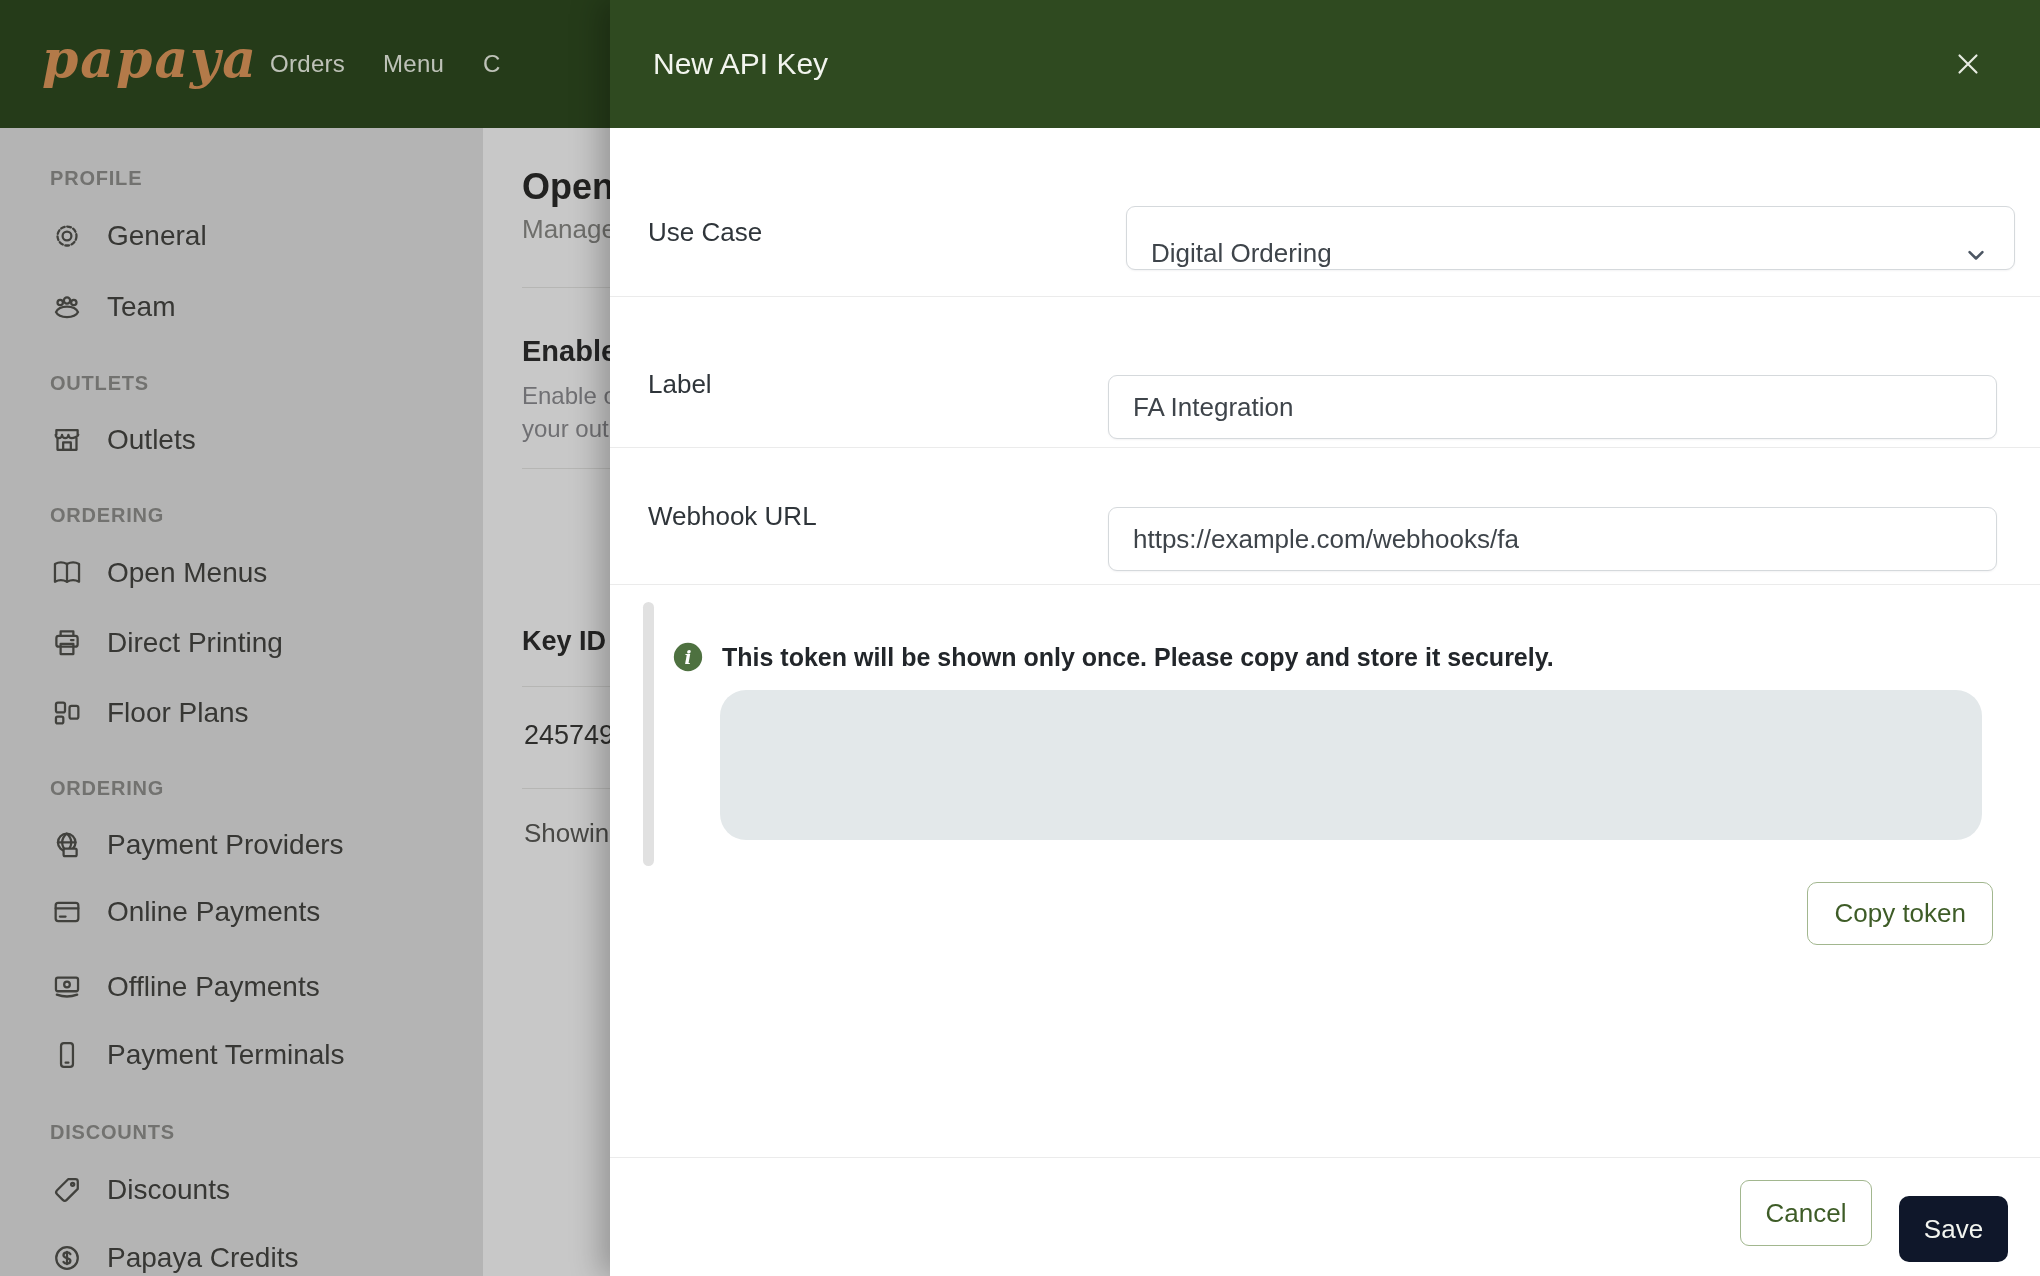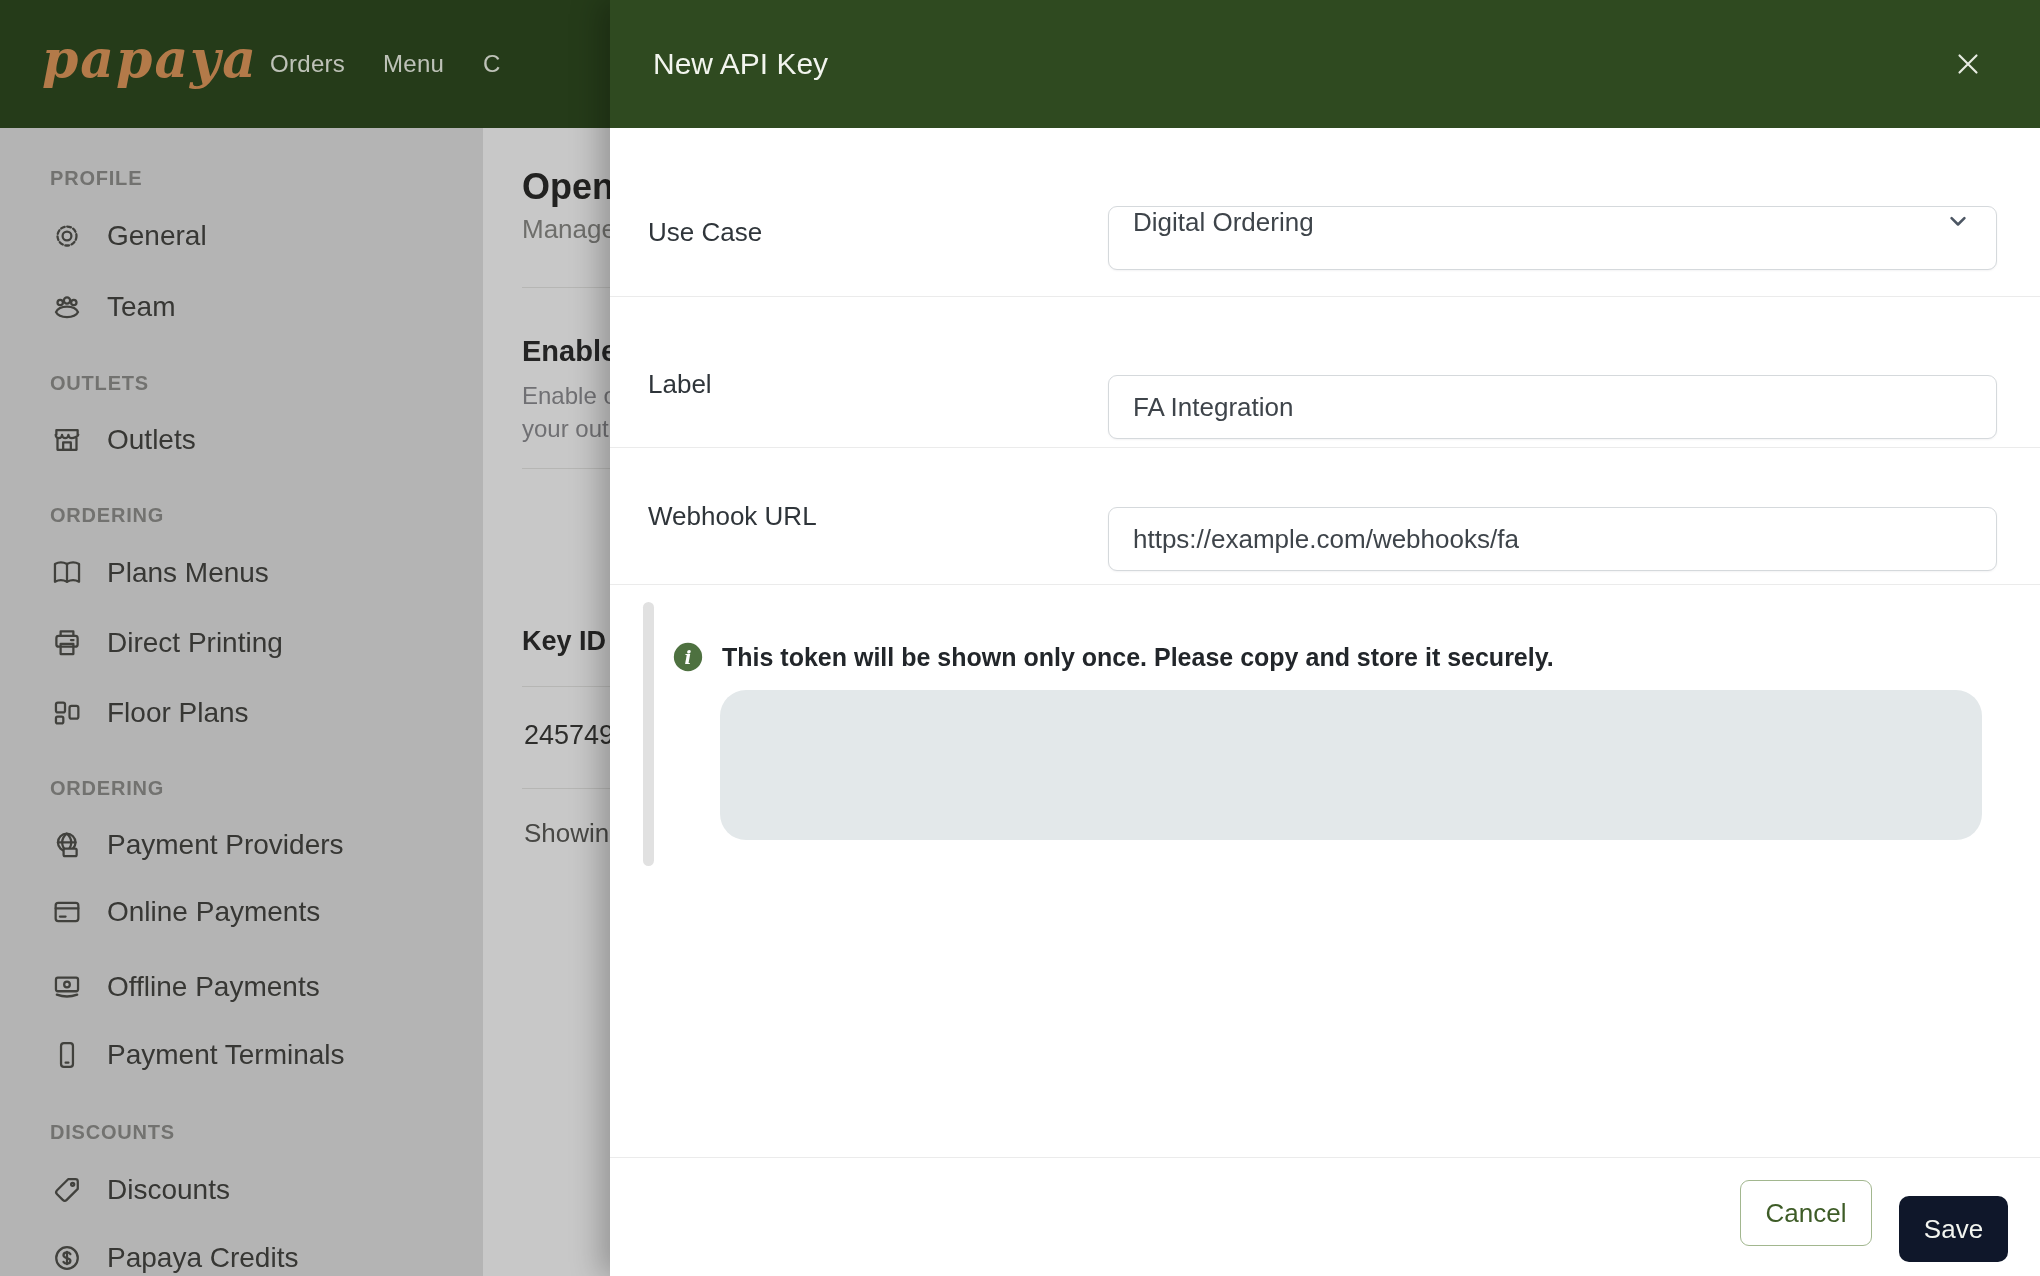--- a/index.html
+++ b/index.html
@@ -34,21 +34,21 @@
   .drawer-title { position:absolute; left:43px; top:47px; font-size:30px; font-weight:500; color:#f2f5ee; line-height:34px; }
   .close-btn { position:absolute; right:52px; top:44px; width:40px; height:40px; background:none; border:none; cursor:pointer;
                display:flex; align-items:center; justify-content:center; }
   .close-btn svg { width:34px; height:34px; stroke:#e8ece2; stroke-width:1.5; fill:none; stroke-linecap:round; }
 
   .drawer .divider { position:absolute; left:0; width:100%; height:1px; background:#ebebeb; }
   .flabel { position:absolute; left:38px; font-size:26px; color:#2f353a; line-height:30px; }
   .field { position:absolute; left:498px; width:889px; height:64px; border:1px solid #d5d9dc; border-radius:9px;
            background:#fff; font-size:26px; color:#3e444a; padding:0 24px; box-shadow:0 1px 2px rgba(16,24,40,.05); }
   input.field { outline:none; font-family:"Liberation Sans", sans-serif;margin-top:23px; }
-  .select-field { display:flex; align-items:flex-start; justify-content:space-between; cursor:pointer; }
+  .select-field { display:flex; align-items:flex-end; justify-content:space-between; cursor:pointer;margin-left:18px; }
   .select-field .chev { width:28px; height:28px; stroke:#4c5663; stroke-width:2.2; fill:none; stroke-linecap:round; stroke-linejoin:round; }
 
   .vbar { position:absolute; left:33px; top:602px; width:11px; height:264px; background:#e1e1e1; border-radius:6px; }
   .info-badge { position:absolute; left:61px; top:640px; width:34px; height:34px; }
   .notice { position:absolute; left:112px; top:643px; font-size:25px; font-weight:700; color:#22262a; white-space:nowrap; }
   .token-box { position:absolute; left:110px; top:690px; width:1262px; height:150px; background:#e3e8ea; border-radius:26px; }
 
   .btn { font-family:"Liberation Sans", sans-serif; font-size:26px; border-radius:10px; cursor:pointer; }
   .btn-outline { background:#fff; border:1.5px solid #a2b78f; color:#3e5c27; }
   .copy-btn { position:absolute; right:47px; top:882px; height:63px; padding:0 26px; }
@@ -108,21 +108,21 @@
 
   <div class="side-header" style="top:375px">ORDERING</div>
 
   <div class="side-item" style="top:425px">
     <span class="sicon">
       <svg viewBox="0 0 24 24">
           <path d="M3.5 5.6c2.6-1.4 5.8-1.4 8.5 0c2.7-1.4 5.9-1.4 8.5 0v12.6c-2.6-1.4-5.8-1.4-8.5 0c-2.7-1.4-5.9-1.4-8.5 0z"></path>
           <path d="M12 5.6v12.6"></path>
         </svg>
     </span>
-    <span class="slabel">Plans Menus</span>
+    <span class="slabel">Open Menus</span>
   </div>
 
   <div class="side-item" style="top:495px">
     <span class="sicon">
       <svg viewBox="0 0 24 24">
           <path d="M7.5 7V3.8h9V7"></path>
           <rect x="4.5" y="7" width="15" height="7.6" rx="1.6"></rect>
           <rect x="7.5" y="12.6" width="9" height="7.2"></rect>
           <path d="M14.8 9.9h1.8"></path>
         </svg>
@@ -257,17 +257,18 @@
 
   <div class="vbar"></div>
   <span class="info-badge">
     <svg viewBox="0 0 24 24">
         <circle cx="12" cy="12" r="10" fill="#4e7140"></circle>
         <text x="12" y="16.6" text-anchor="middle" font-size="13" font-family="DejaVu Serif, serif" font-style="italic" font-weight="bold" fill="#ffffff">i</text>
       </svg>
   </span>
   <div class="notice">This token will be shown only once. Please copy and store it securely.</div>
   <div class="token-box"></div>
+  <button class="btn btn-outline copy-btn">Copy token</button>
 
   <div class="divider footer-divider"></div>
   <button class="btn btn-outline cancel-btn">Cancel</button>
   <button class="btn save-btn">Save</button>
 </section>
 
 </body></html>

